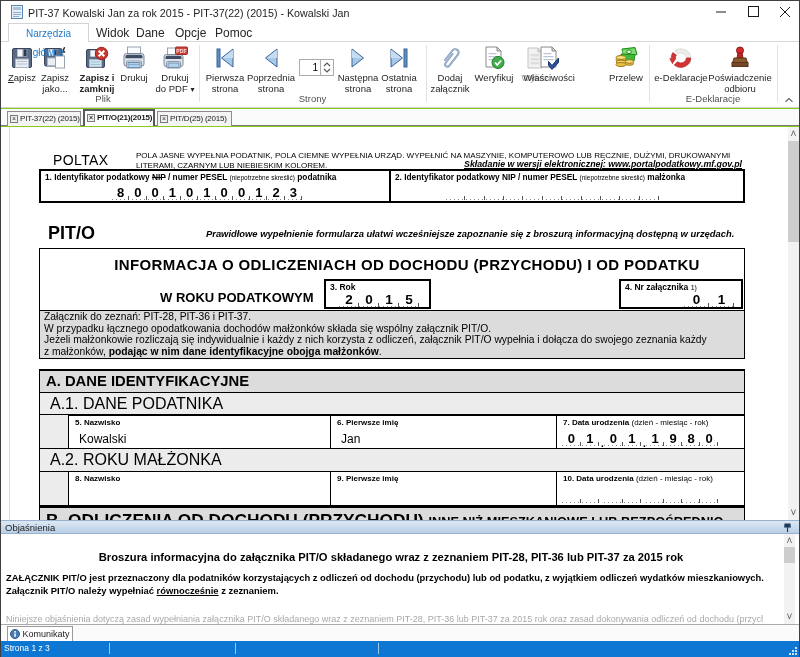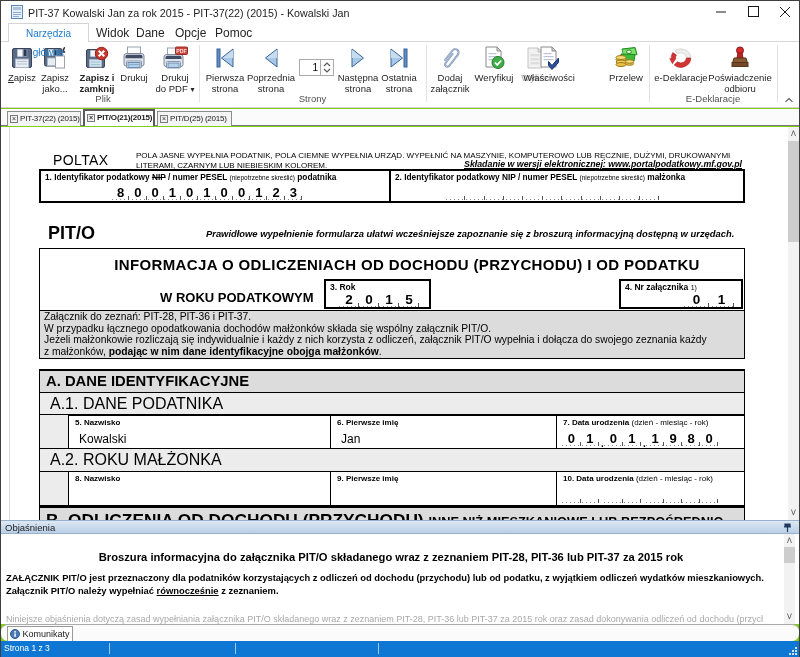--- a/index.html
+++ b/index.html
@@ -44,21 +44,21 @@
 .combline{background-image:repeating-linear-gradient(90deg,#8a8a8a 0 1px,transparent 1px 4px);background-size:100% 1px;background-position:0 100%;background-repeat:no-repeat;}
 .tick-end::after{content:'';position:absolute;right:0;bottom:0;width:1px;height:4px;background:#555;}
 .greybox{background:#dcdcdc;}
 .sechead{background:#dcdcdc;}
 .subhead{background:#ececec;}
 .cell-label{font-size:8px;font-weight:bold;color:#000;}
 
 #objpanel{position:absolute;left:0;top:519px;width:798px;height:104px;background:#fff;}
 #objhead{position:absolute;left:0;top:0;width:798px;height:14px;background:linear-gradient(#dde8f4,#b9cfe6);border-top:1px solid #98b1cc;border-bottom:1px solid #98b1cc;font-size:9.5px;color:#1a1a1a;line-height:13px;padding-left:4px;}
 
-#komrow{position:absolute;left:0;top:623px;width:798px;height:17px;background:#fbfbfb;border-top:1px solid #ababab;border-radius:7px;}
+#komrow{position:absolute;left:0;top:623px;width:798px;height:17px;background:#fbfbfb;border-top:1px solid #ababab;}
 #komtab{position:absolute;left:6px;top:1px;width:66px;height:16px;background:#fff;border:1px solid #9a9a9a;font-size:9px;color:#1a1a1a;line-height:14px;text-align:center;}
 
 #statusbar{position:absolute;left:0;top:640px;width:798px;height:16px;background:#0e77d3;color:#fff;font-size:8.5px;}
 .ssep{position:absolute;top:2px;width:1px;height:11px;background:rgba(255,255,255,.6);}
 </style></head>
 <body>
 <div id="win">
 
 <div id="titlebar">
   <svg class="abs" style="left:10px;top:4px" width="12" height="14" viewBox="0 0 12 14">

